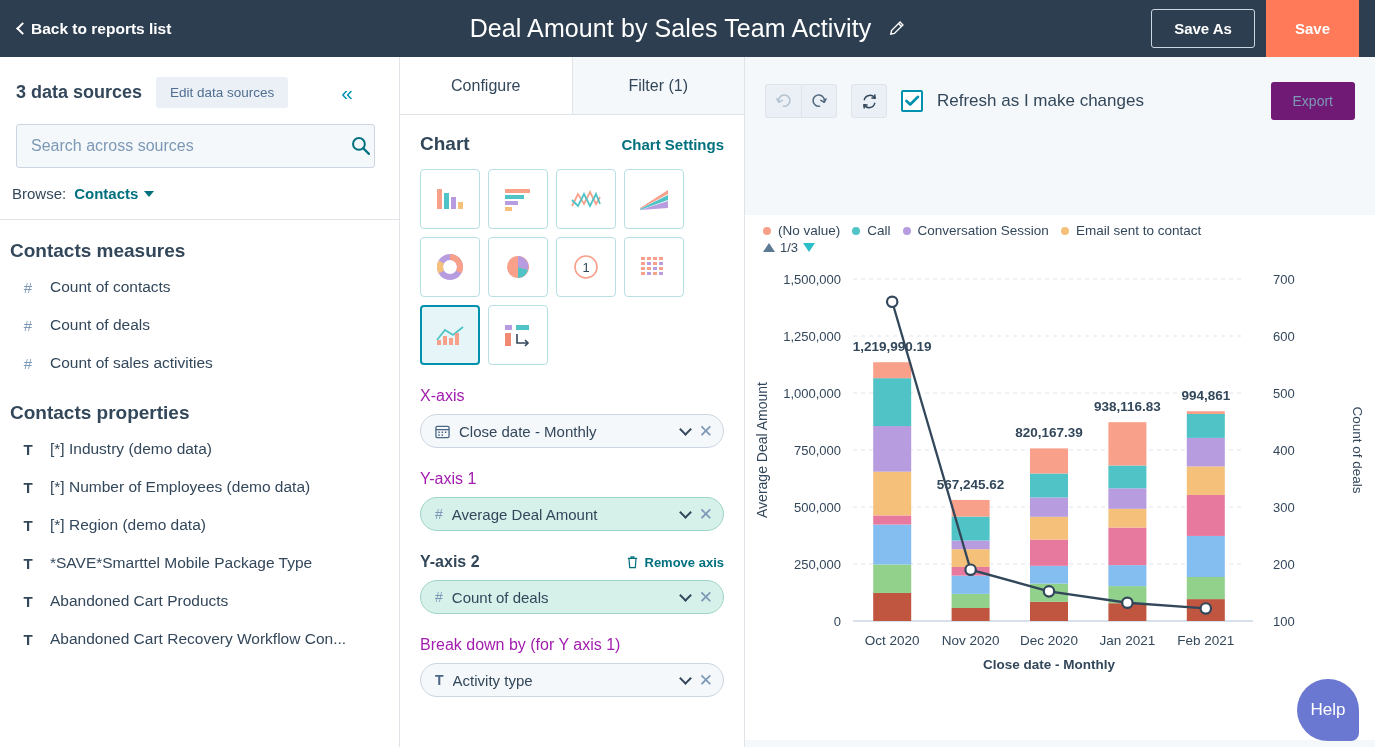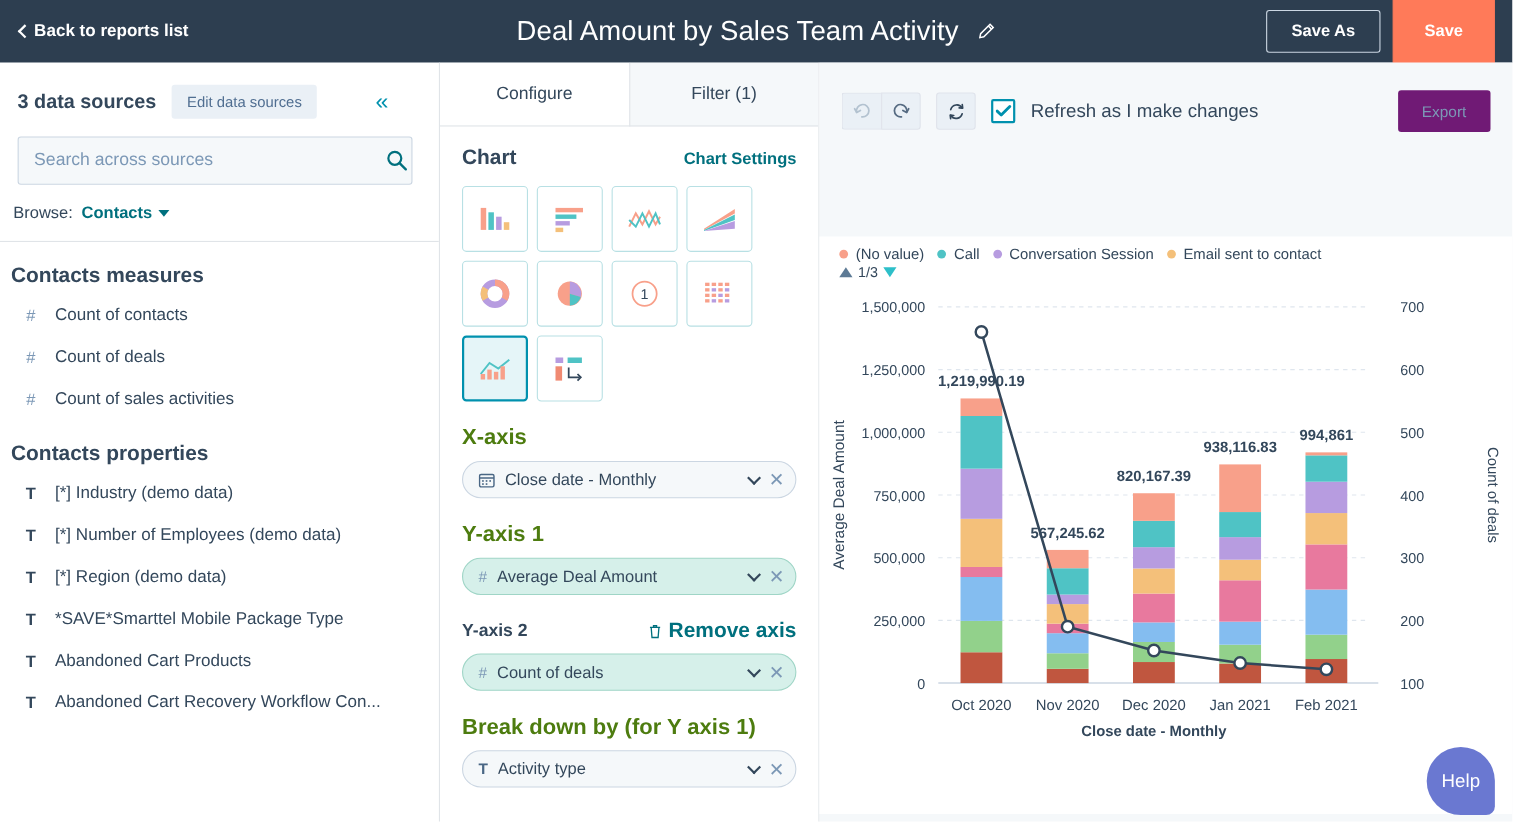--- a/index.html
+++ b/index.html
@@ -133,29 +133,29 @@
 
   .chart-grid { display: flex; flex-wrap: wrap; gap: 8px; width: 276px; }
   .chart-opt {
     width: 60px; height: 60px; border: 1px solid #b8e0e4; border-radius: 4px;
     display: flex; align-items: center; justify-content: center; cursor: pointer;
     background: #fff;
   }
   .chart-opt.selected { border: 2px solid #0091ae; background: #e5f5f8; }
 
   .axis-label {
-    font-size: 20px; font-weight: 700; color: #4d7c0f; margin: 22px 0 9px 0;
+    font-size: 16px; font-weight: 400; color: #a21caf; margin: 22px 0 9px 0;
   }
   .axis-label-row {
     display: flex; align-items: center; justify-content: space-between;
     margin: 22px 0 9px 0;
   }
   .remove-axis {
     display: flex; align-items: center; gap: 6px;
-    font-size: 19px; font-weight: 600; color: #00707e; cursor: pointer;
+    font-size: 13px; font-weight: 600; color: #00707e; cursor: pointer;
   }
   .pill {
     display: flex; align-items: center; gap: 9px;
     height: 34px; border-radius: 17px; border: 1px solid #cbd6e2;
     background: #f5f8fa; padding: 0 10px 0 14px; cursor: pointer;
   }
   .pill.green { background: #d6f0ea; border-color: #9fd5c6; }
   .pill-ico { font-size: 14px; color: #7c98b6; flex: 0 0 auto; }
   .pill-text {
     font-size: 15px; color: #33475b; flex: 1;

